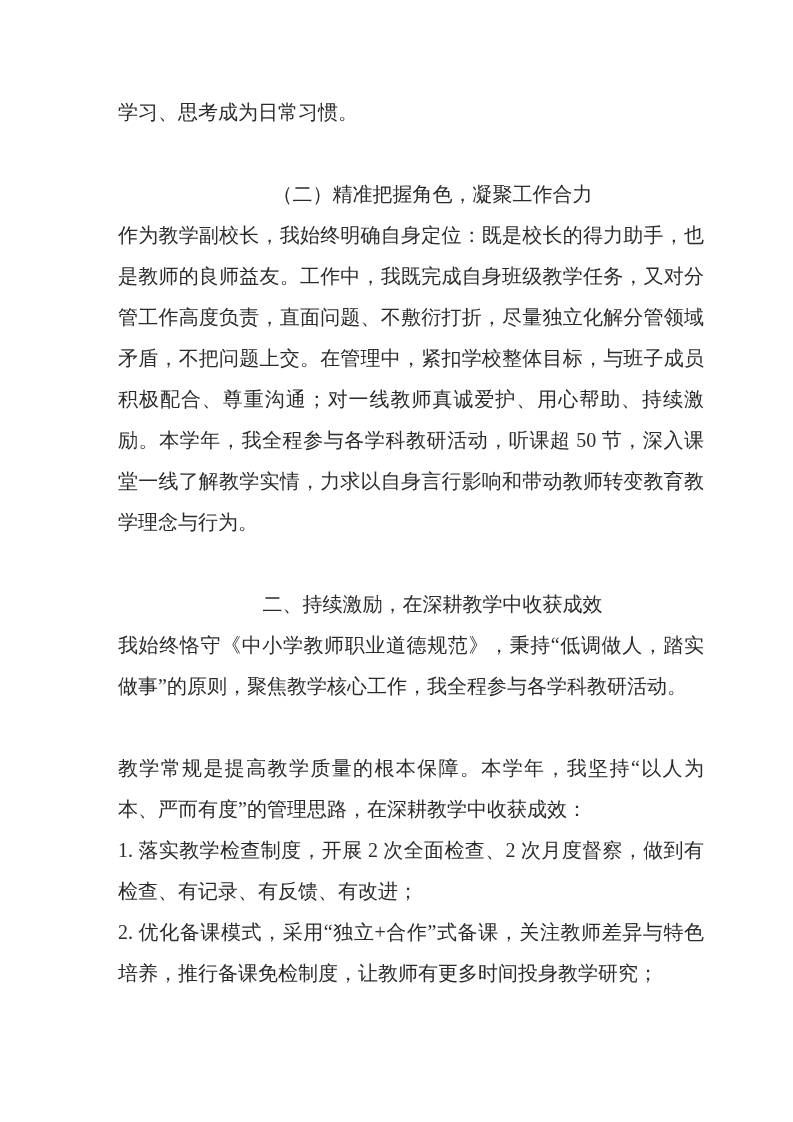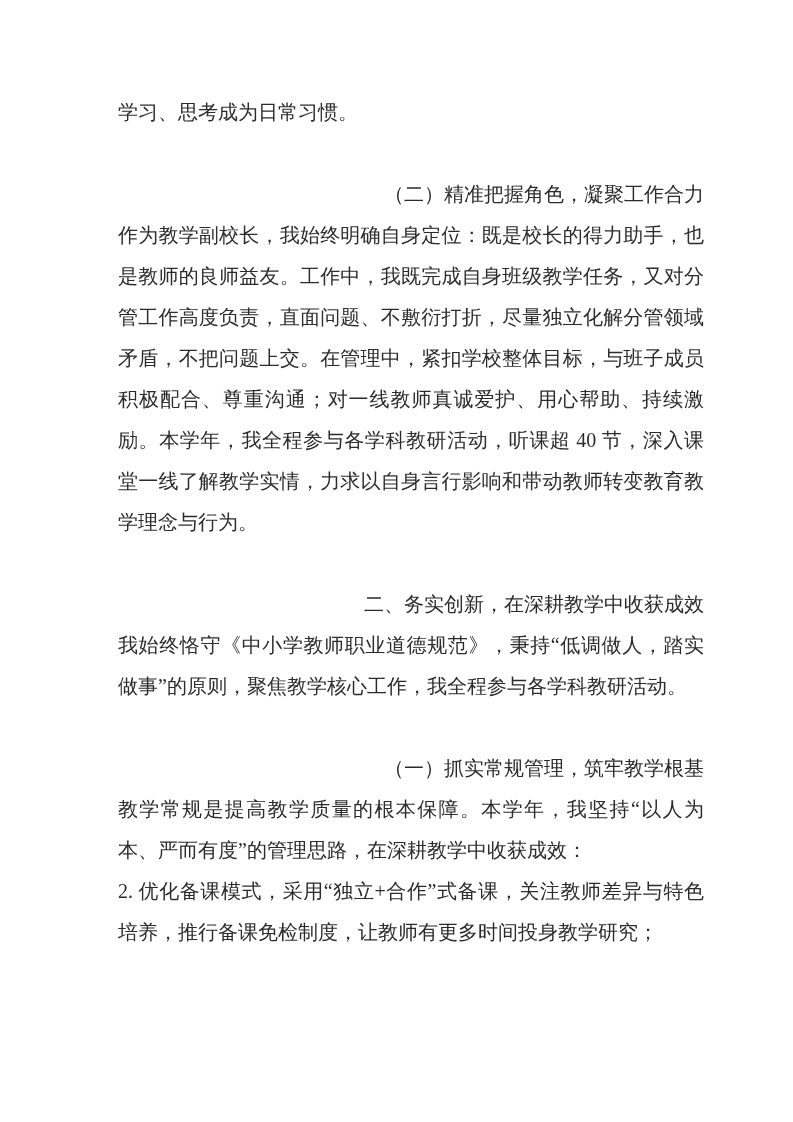--- a/index.html
+++ b/index.html
@@ -24,50 +24,50 @@
     font-size: 20px;
     line-height: 41px;
     text-align: justify;
   }
   .block {
     margin: 0;
     padding: 0;
   }
   .heading {
     font-weight: normal; 
-    text-align: right;
+    text-align: center;
     margin-left: 43px;
   }
   .spacer {
     height: 41px;
   }
 </style>
 </head>
 <body>
 
 <div class="page">
   <div class="content">
 
     <p class="block">学习、思考成为日常习惯。</p>
 
     <div class="spacer"></div>
 
     <p class="block heading">（二）精准把握角色，凝聚工作合力</p>
 
-    <p class="block">作为教学副校长，我始终明确自身定位：既是校长的得力助手，也是教师的良师益友。工作中，我既完成自身班级教学任务，又对分管工作高度负责，直面问题、不敷衍打折，尽量独立化解分管领域矛盾，不把问题上交。在管理中，紧扣学校整体目标，与班子成员积极配合、尊重沟通；对一线教师真诚爱护、用心帮助、持续激励。本学年，我全程参与各学科教研活动，听课超 40 节，深入课堂一线了解教学实情，力求以自身言行影响和带动教师转变教育教学理念与行为。</p>
+    <p class="block">作为教学副校长，我始终明确自身定位：既是校长的得力助手，也是教师的良师益友。工作中，我既完成自身班级教学任务，又对分管工作高度负责，直面问题、不敷衍打折，尽量独立化解分管领域矛盾，不把问题上交。在管理中，紧扣学校整体目标，与班子成员积极配合、尊重沟通；对一线教师真诚爱护、用心帮助、持续激励。本学年，我全程参与各学科教研活动，听课超 50 节，深入课堂一线了解教学实情，力求以自身言行影响和带动教师转变教育教学理念与行为。</p>
 
     <div class="spacer"></div>
 
-    <p class="block heading">二、务实创新，在深耕教学中收获成效</p>
+    <p class="block heading">二、持续激励，在深耕教学中收获成效</p>
 
     <p class="block">我始终恪守《中小学教师职业道德规范》，秉持“低调做人，踏实做事”的原则，聚焦教学核心工作，我全程参与各学科教研活动。</p>
 
     <div class="spacer"></div>
 
-    <p class="block heading">（一）抓实常规管理，筑牢教学根基</p>
 
     <p class="block">教学常规是提高教学质量的根本保障。本学年，我坚持“以人为本、严而有度”的管理思路，在深耕教学中收获成效：</p>
 
+    <p class="block">1. 落实教学检查制度，开展 2 次全面检查、2 次月度督察，做到有检查、有记录、有反馈、有改进；</p>
 
     <p class="block">2. 优化备课模式，采用“独立+合作”式备课，关注教师差异与特色培养，推行备课免检制度，让教师有更多时间投身教学研究；</p>
 
   </div>
 </div>
 
 </body></html>

